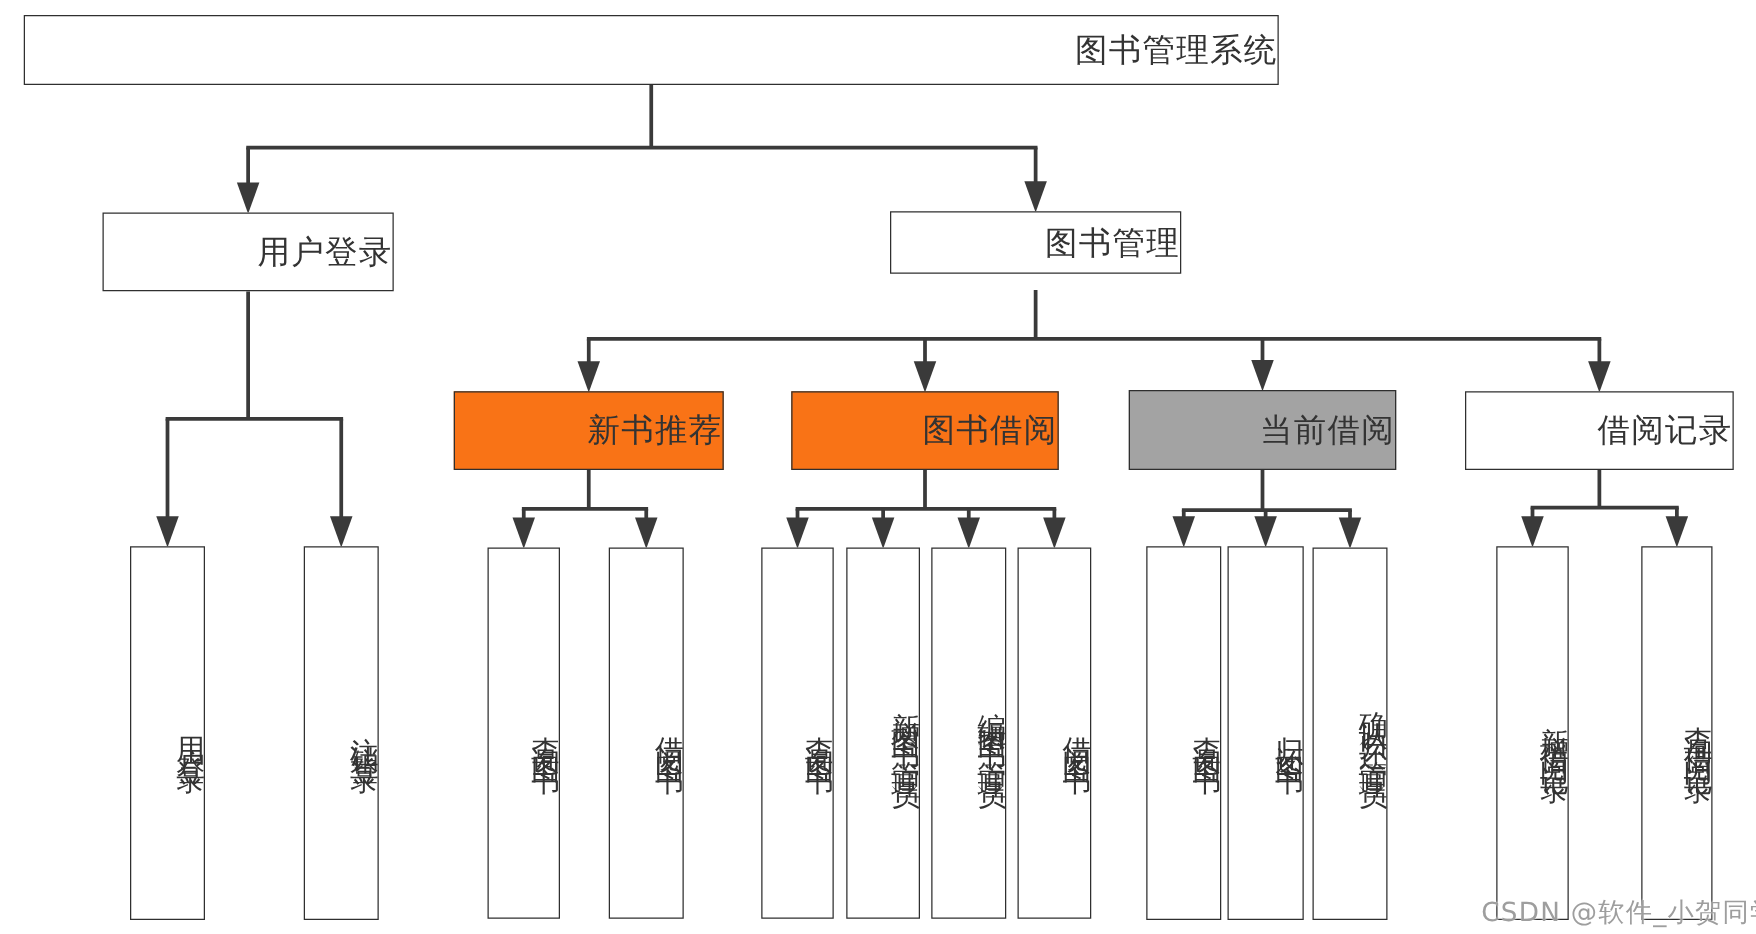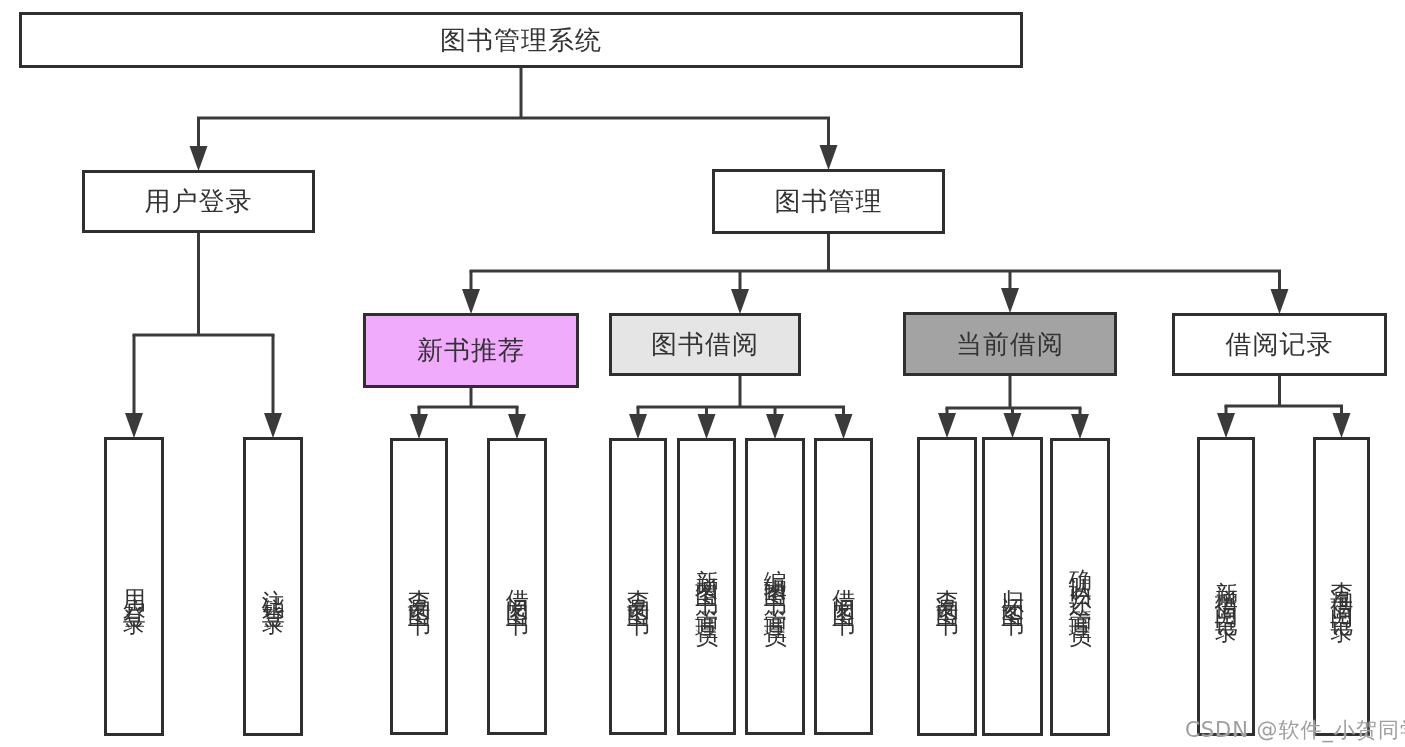--- a/index.html
+++ b/index.html
@@ -17,26 +17,27 @@
   }
   #connectors {
     position: absolute;
     left: 0;
     top: 0;
     z-index: 0;
   }
   .node {
     position: absolute;
     background: #ffffff;
-    border: 3px solid #7f1d1d;
+    border: 1px solid #7f1d1d;
     box-sizing: border-box;
     display: flex;
     align-items: center;
-    justify-content: center;
+    justify-content: flex-end;
     z-index: 1;
+    font-family: Liberation Mono, monospace;
   }
   .node.h .label {
     font-size: 26px;
     letter-spacing: 1px;
     white-space: nowrap;
   }
   .node.v .label {
     writing-mode: vertical-rl;
     font-size: 23px;
     letter-spacing: 8px;
@@ -110,27 +111,27 @@
       <line x1="1341.5" y1="406" x2="1341.5" y2="419" stroke="#3a3a3a" stroke-width="3"></line>
       <polygon points="1332.5,413 1350.5,413 1341.5,438" fill="#3a3a3a"></polygon>
     </svg>
   <div id="watermark" style="color: rgb(158, 158, 158); left: 1185px; top: 716px;">CSDN @软件_小贺同学</div>
 <div class="node h" style="left: 19px; top: 12px; width: 1004px; height: 56px; border-color: rgb(47, 47, 47); background: rgb(255, 255, 255); color: rgb(51, 51, 51);">
       <span class="label">图书管理系统</span>
     </div>
     <div class="node h" style="left: 82px; top: 170px; width: 233px; height: 63px; border-color: rgb(47, 47, 47); background: rgb(255, 255, 255); color: rgb(51, 51, 51);">
       <span class="label">用户登录</span>
     </div>
-    <div class="node h" style="left: 712px; top: 169px; width: 233px; height: 65px; border-color: rgb(47, 47, 47); background: rgb(255, 255, 255); color: rgb(51, 51, 51);">
+    <div class="node h" style="left: 712px; top: 169px; width: 233px; height: 50px; border-color: rgb(47, 47, 47); background: rgb(255, 255, 255); color: rgb(51, 51, 51);">
       <span class="label">图书管理</span>
     </div>
-    <div class="node h" style="left: 363px; top: 313px; width: 216px; height: 75px; border-color: rgb(47, 47, 47); background: #f0abfc; color: rgb(51, 51, 51);">
+    <div class="node h" style="left: 363px; top: 313px; width: 216px; height: 63px; border-color: rgb(47, 47, 47); background: #f97316; color: rgb(51, 51, 51);">
       <span class="label">新书推荐</span>
     </div>
-    <div class="node h" style="left: 609px; top: 313px; width: 192px; height: 63px; border-color: rgb(47, 47, 47); background: #e5e5e5; color: rgb(51, 51, 51);">
+    <div class="node h" style="left: 633px; top: 313px; width: 214px; height: 63px; border-color: rgb(47, 47, 47); background: #f97316; color: rgb(51, 51, 51);">
       <span class="label">图书借阅</span>
     </div>
     <div class="node h" style="left: 903px; top: 312px; width: 214px; height: 64px; border-color: rgb(47, 47, 47); background: #a3a3a3; color: rgb(51, 51, 51);">
       <span class="label">当前借阅</span>
     </div>
     <div class="node h" style="left: 1172px; top: 313px; width: 215px; height: 63px; border-color: rgb(47, 47, 47); background: rgb(255, 255, 255); color: rgb(51, 51, 51);">
       <span class="label">借阅记录</span>
     </div>
     <div class="node v" style="left: 104px; top: 437px; width: 60px; height: 299px; border-color: rgb(47, 47, 47); background: rgb(255, 255, 255); color: rgb(51, 51, 51);">
       <span class="label">用户登录</span>

